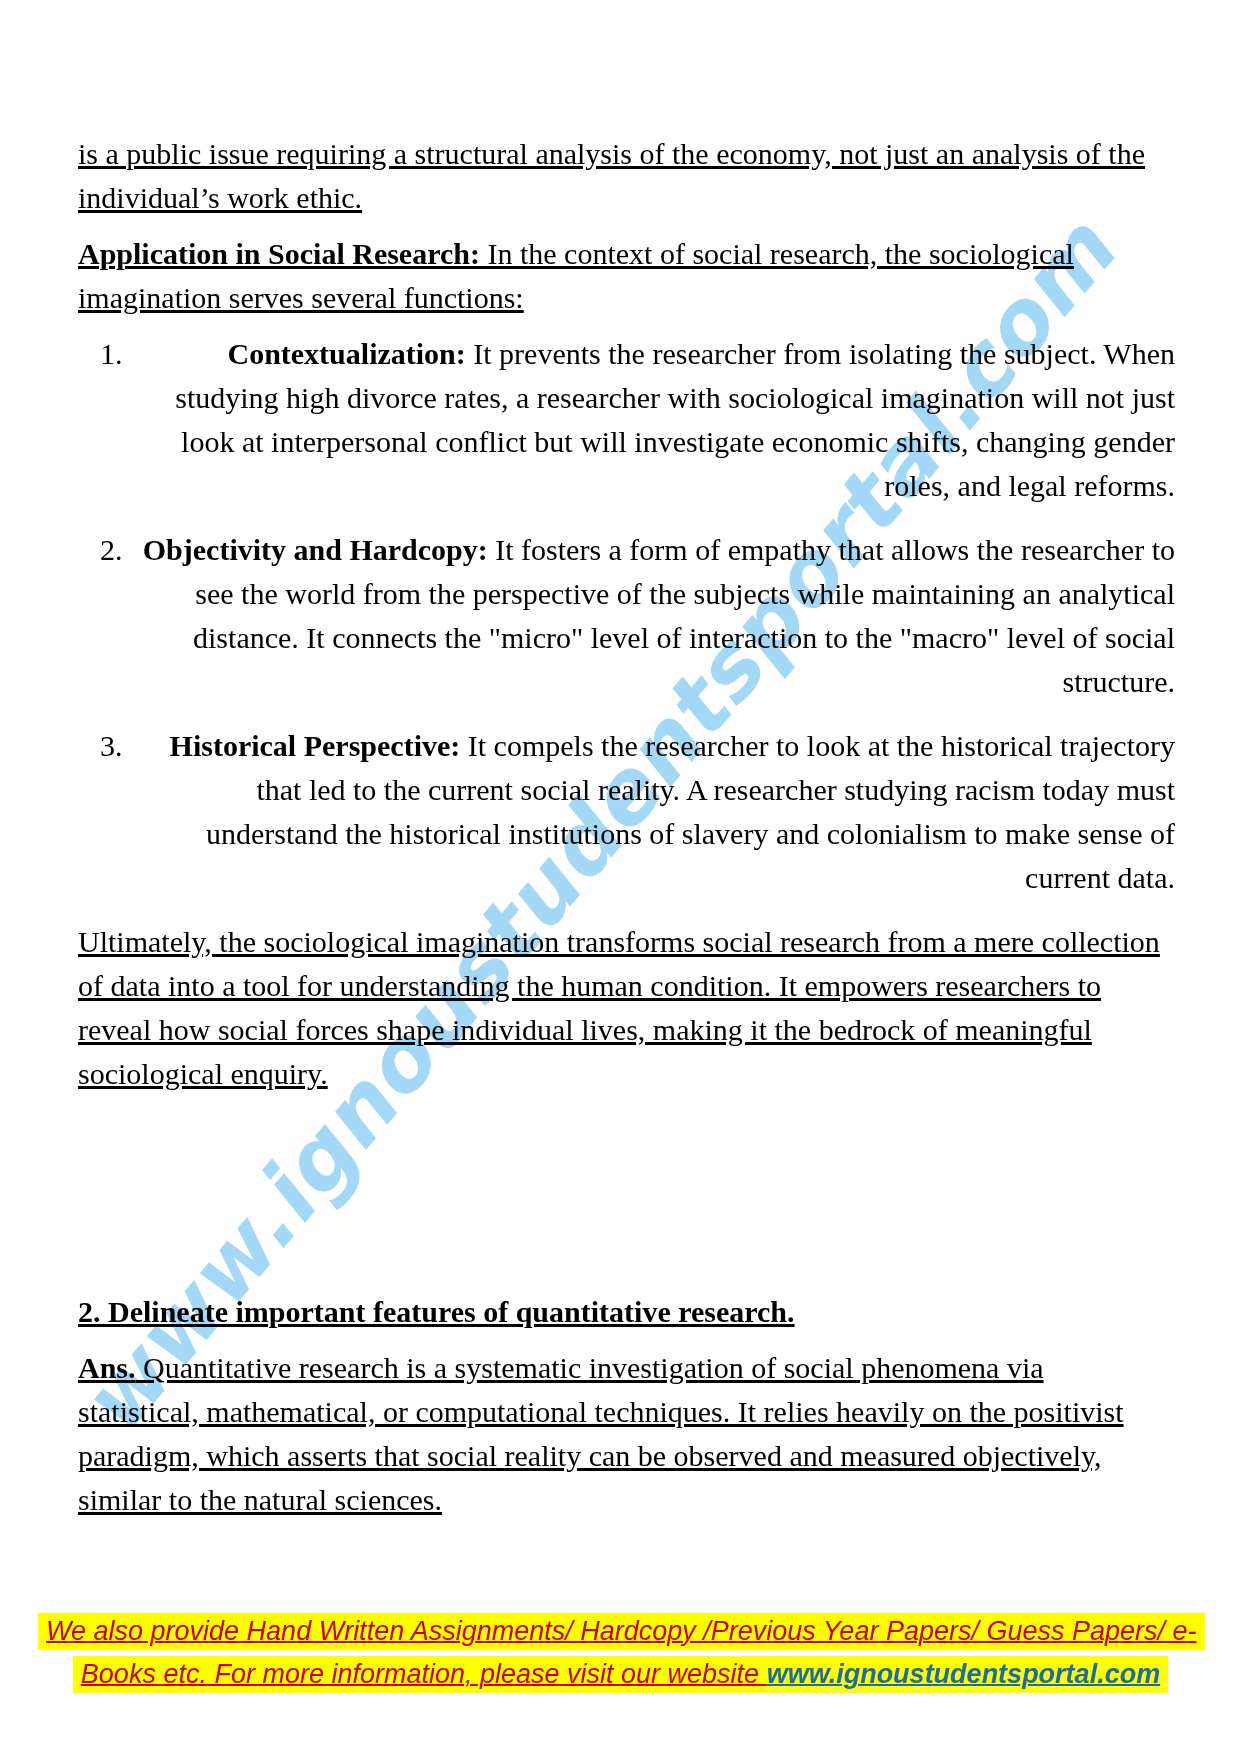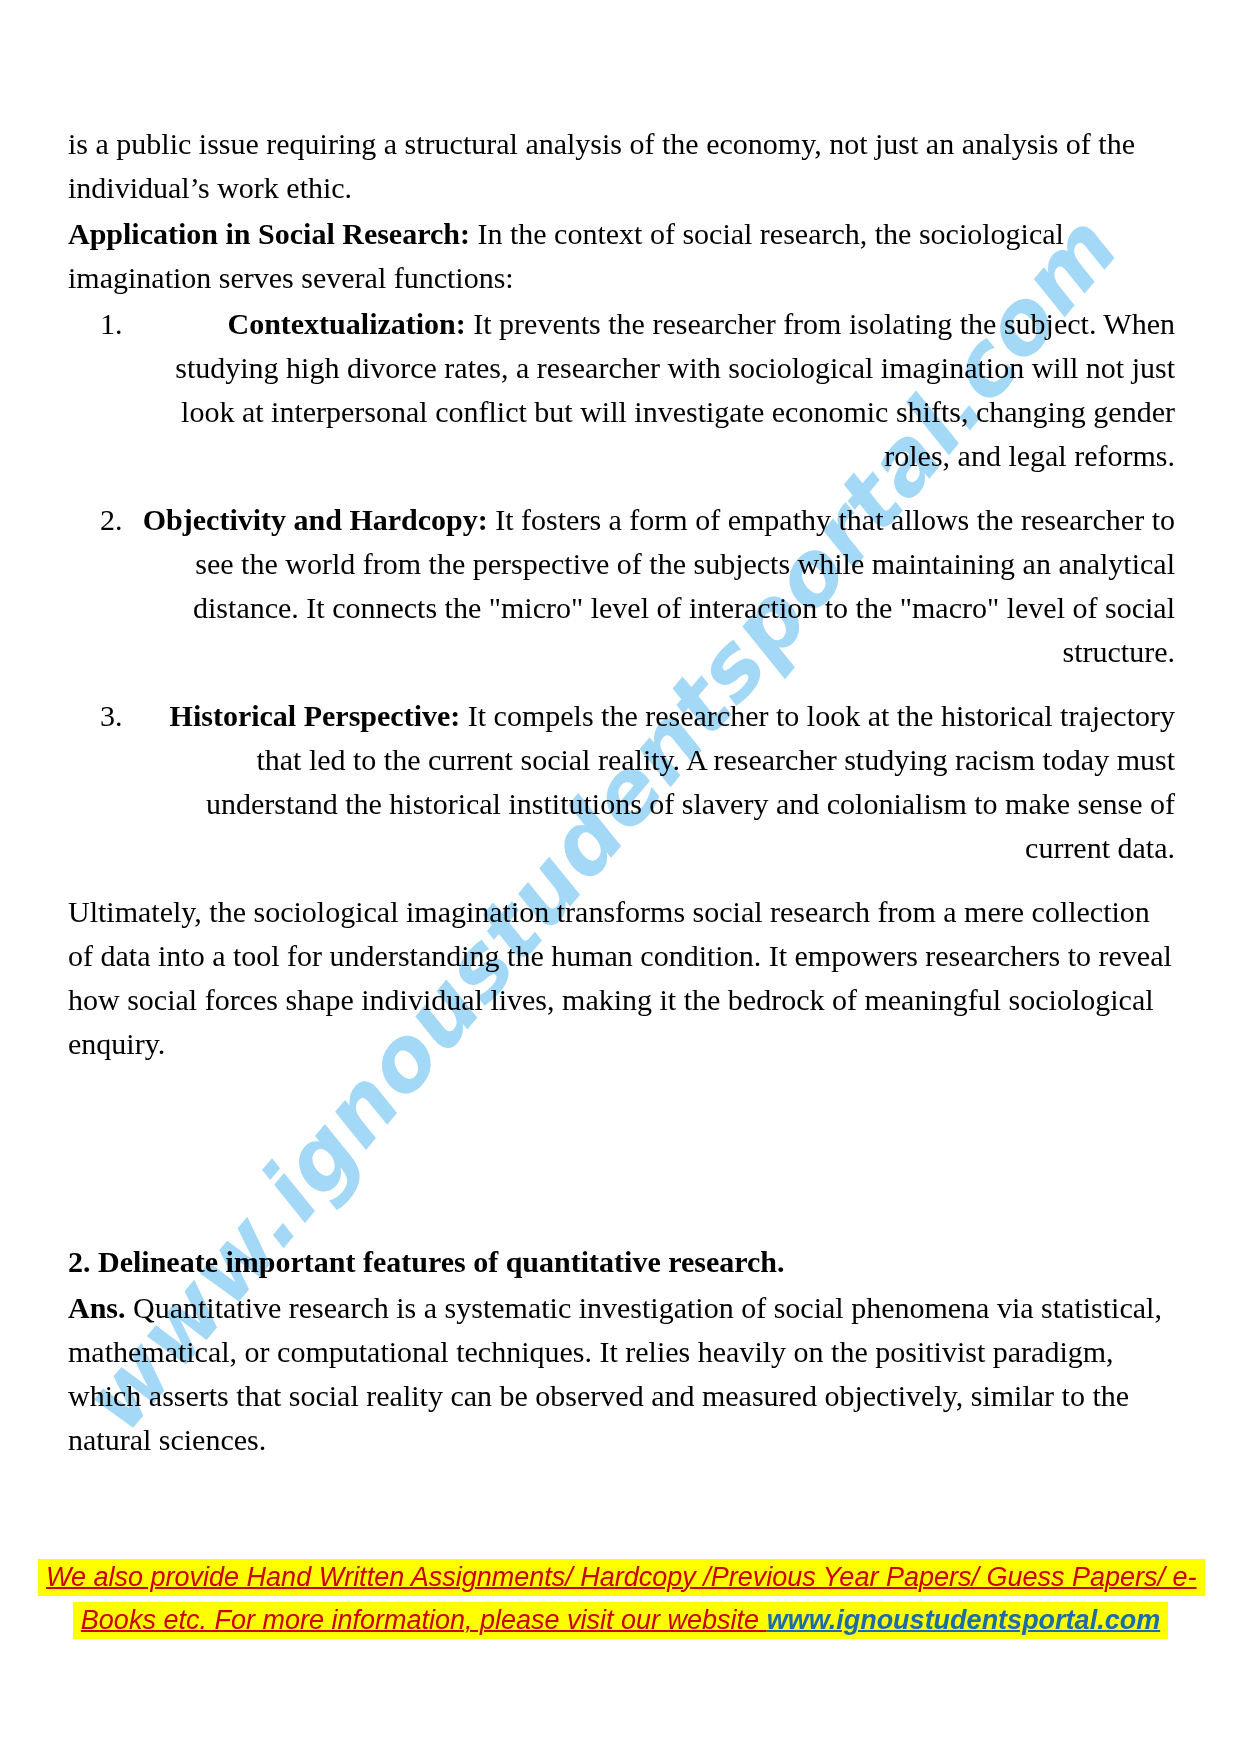--- a/index.html
+++ b/index.html
@@ -30,39 +30,39 @@
     z-index: 0;
     user-select: none;
   }
   .content {
     position: relative;
     z-index: 1;
     padding: 120px 66px 0 66px;
     font-size: 30px;
     line-height: 44px;
   }
-  .content p { margin: 2px; }
+  .content p { margin: 12px; text-decoration: underline; }
   .p-cont { margin-left: 67px; margin-bottom: 8px; }
   .p-app { margin-bottom: 28px; }
   b, strong { font-weight: bold; }
   .num-list { margin-left: 34px; }
   .list-item { display: flex; margin-bottom: 20px; }
   .list-item .num { flex: none; width: 33px; }
   .list-item .item-body { flex: 1; text-align: right; }
   .p-ultimately { margin-bottom: 0; }
   .spacer-q2 { height: 170px; }
   .q2-heading { font-weight: bold; margin-bottom: 22px; }
   .p-ans { margin-bottom: 16px; }
   .features-heading { font-weight: bold; }
   .spacer-footer { height: 76px; }
   .footer {
     position: relative;
     z-index: 1;
     max-width: 1165px;
-    margin: 16px auto;
+    margin: 0 auto;
     text-align: center;
     font-family: "Liberation Sans", sans-serif;
     font-style: italic;
     font-size: 27px;
     line-height: 43px;
   }
   .footer .hl {
     background: #ffff00;
     padding: 3px 8px 4px 8px;
     -webkit-box-decoration-break: clone;

